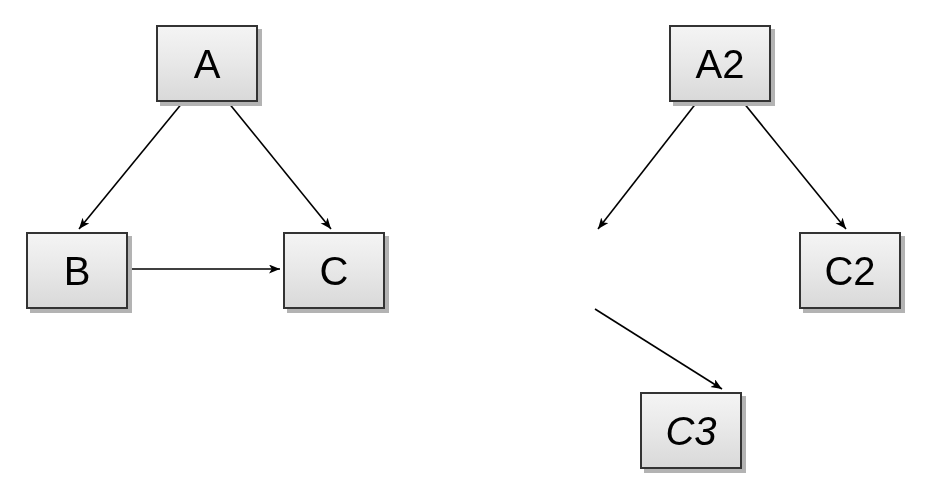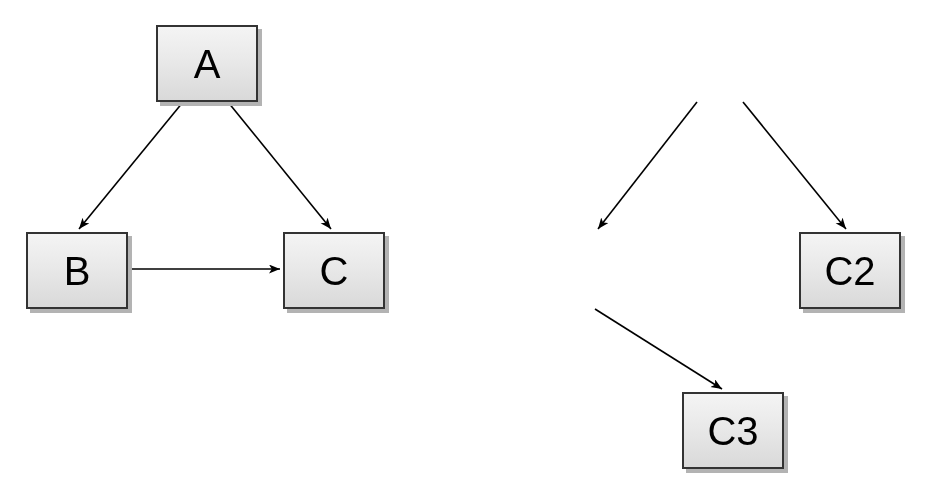--- a/index.html
+++ b/index.html
@@ -43,21 +43,21 @@
     color: #000000;
     line-height: 1;
     user-select: none;
   }
   .node-a  { left: 156px; top: 25px;  }
   .node-b  { left: 26px;  top: 232px; }
   .node-c  { left: 283px; top: 232px; }
   .node-a2 { left: 669px; top: 25px;  }
   .node-b2 { left: 543px; top: 232px; }
   .node-c2 { left: 799px; top: 232px; }
-  .node-c3 { left: 682px; top: 392px; }
+  .node-c3 { left: 640px; top: 392px; font-style: italic; }
 </style>
 </head>
 <body>
 
 <div class="canvas">
 
   <svg class="edges" viewBox="0 0 940 504" xmlns="http://www.w3.org/2000/svg">
     <defs>
       <marker id="arrowhead" markerWidth="13" markerHeight="10" refX="11" refY="4.5" orient="auto" markerUnits="userSpaceOnUse">
         <path d="M 0 0 L 11 4.5 L 0 9 L 2.8 4.5 Z" fill="#000000"></path>
@@ -76,20 +76,23 @@
   <div class="node node-a">
     <span>A</span>
   </div>
   <div class="node node-b">
     <span>B</span>
   </div>
   <div class="node node-c">
     <span>C</span>
   </div>
 
+  <div class="node node-a2">
+    <span>A2</span>
+  </div>
   <div class="node node-c2">
     <span>C2</span>
   </div>
   <div class="node node-c3">
     <span>C3</span>
   </div>
 
 </div>
 
 </body></html>

